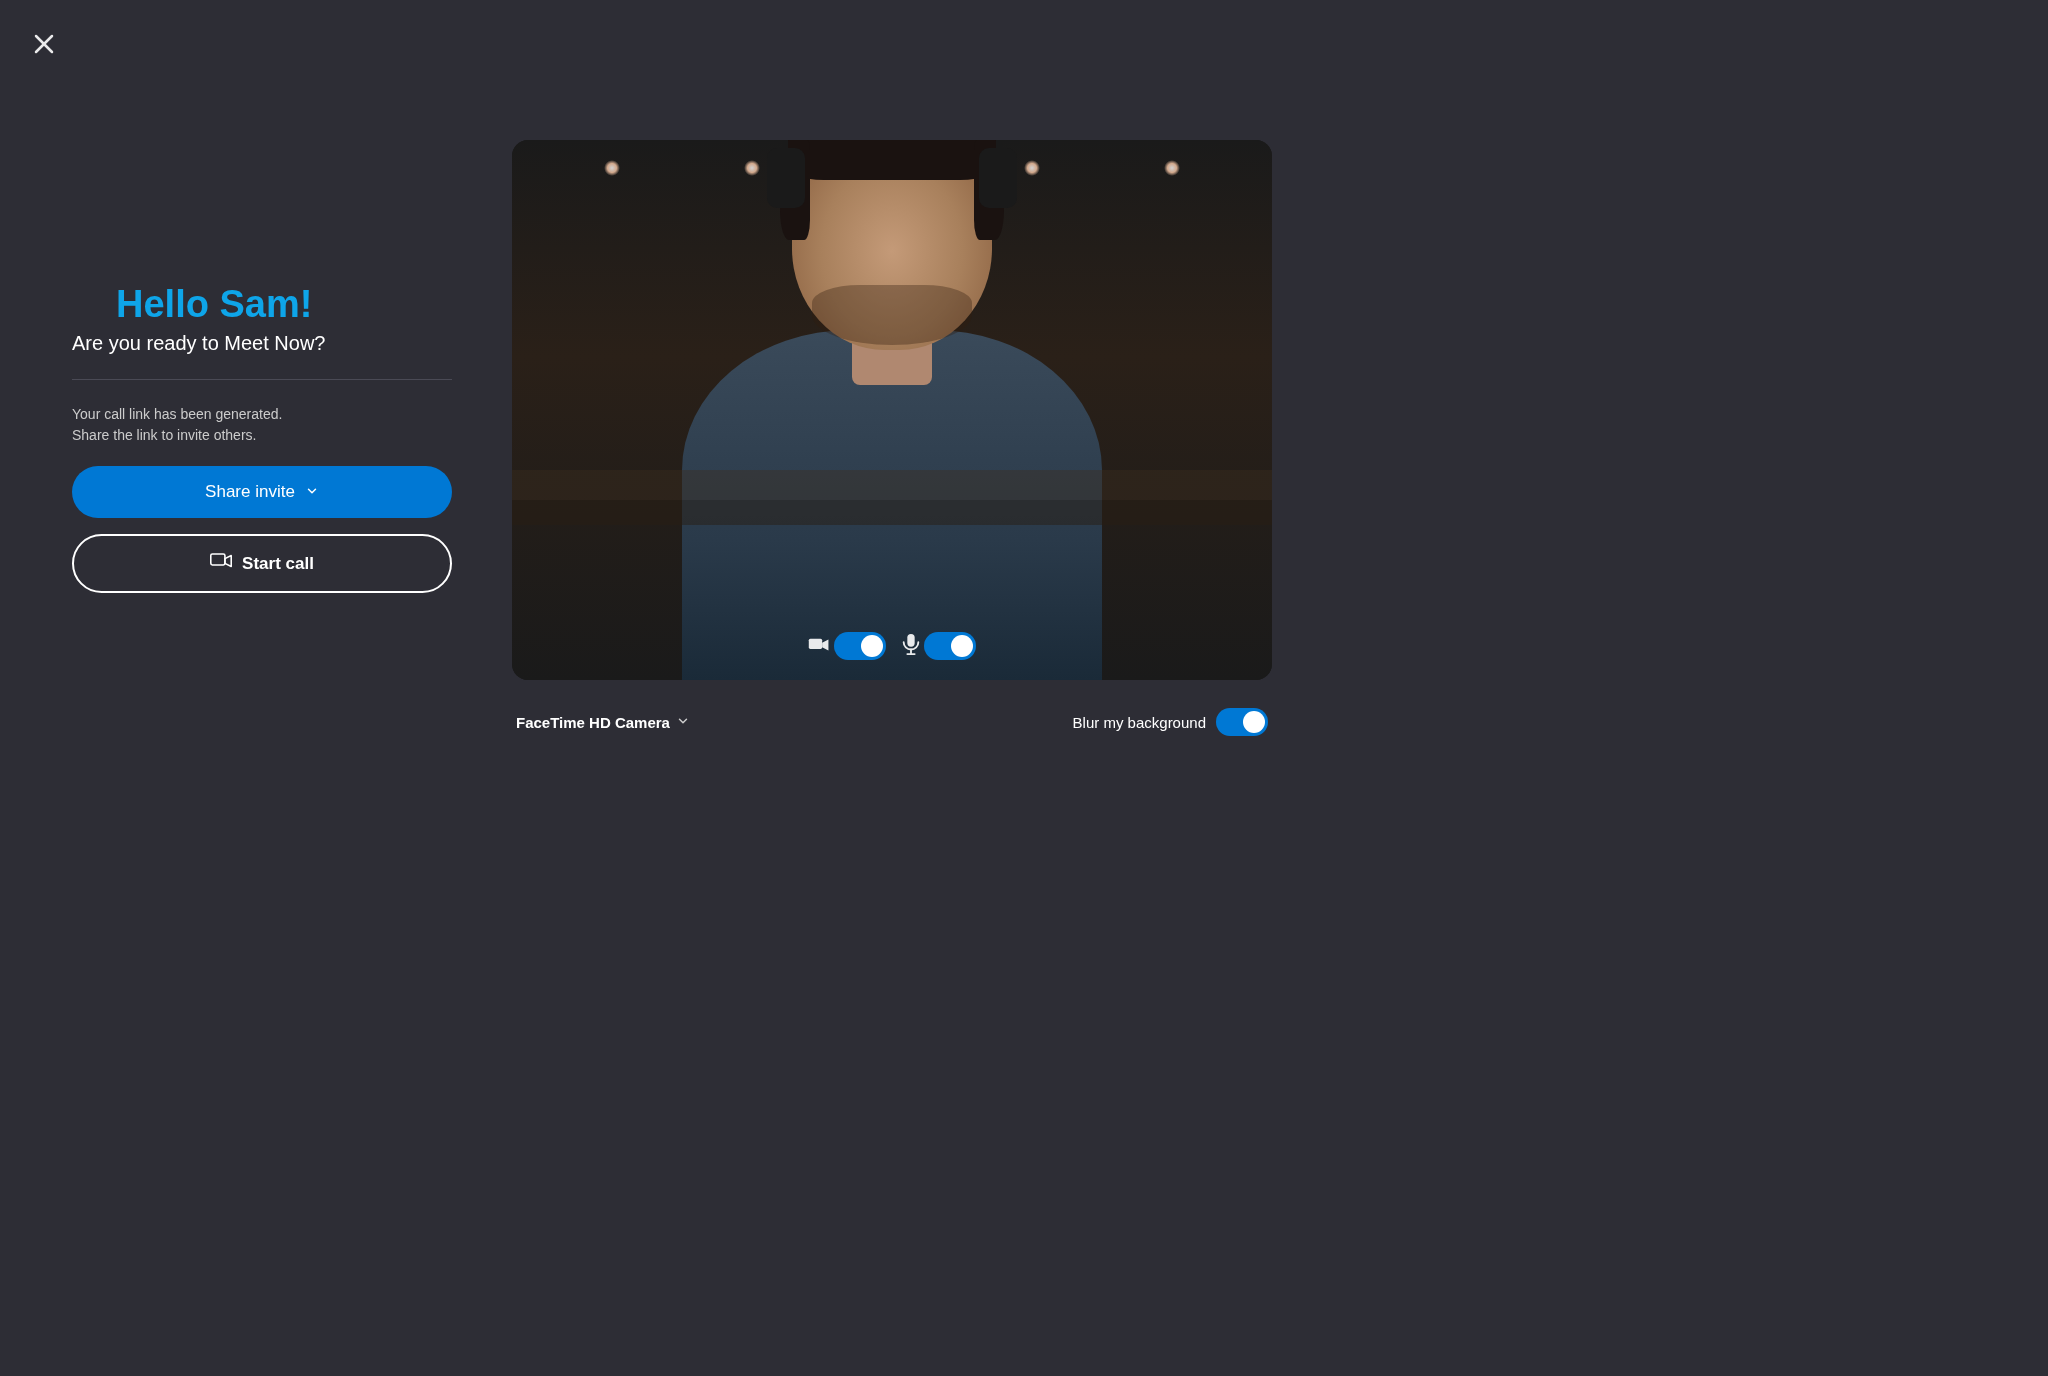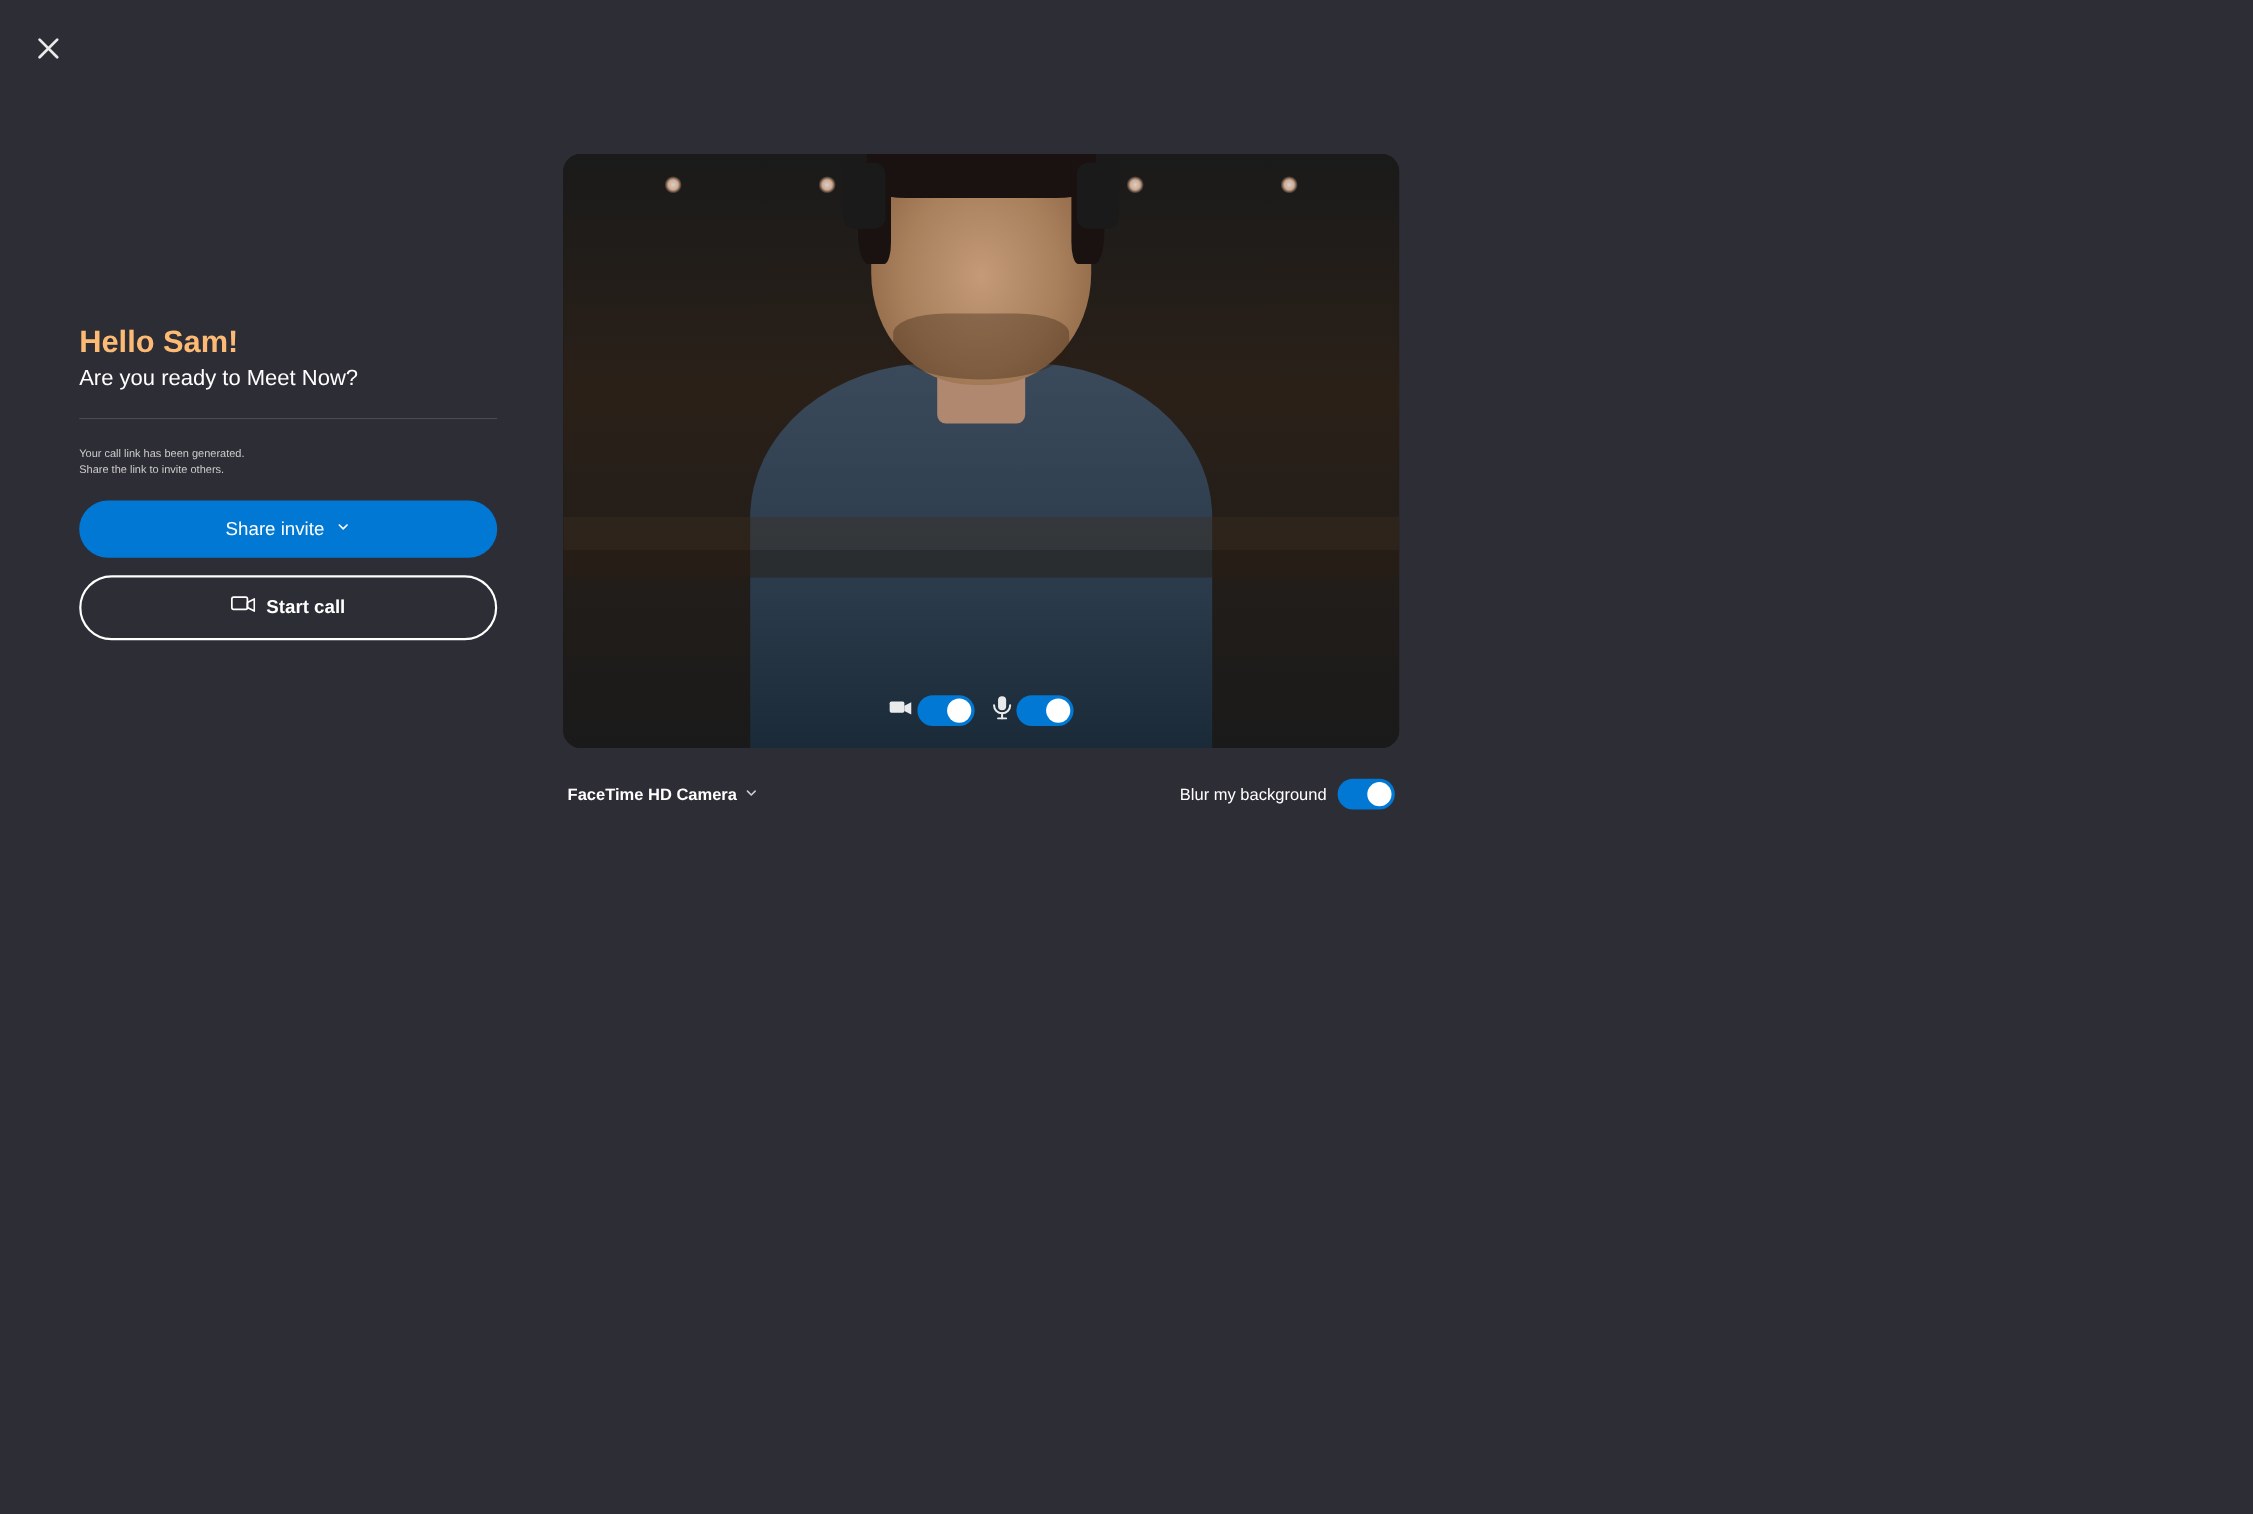--- a/index.html
+++ b/index.html
@@ -53,42 +53,43 @@
     
     .left-panel {
       width: 380px;
       flex-shrink: 0;
       display: flex;
       flex-direction: column;
       gap: 0;
     }
 
     .greeting-title {
-      font-size: 28px;
+      font-size: 38px;
       font-weight: 700;
-      color: #fdba74;
+      color: #0ea5e9;
       margin-bottom: 6px;
+      margin-left: 44px;
     }
 
     .greeting-subtitle {
       font-size: 20px;
       font-weight: 400;
       color: #ffffff;
       margin-bottom: 24px;
     }
 
     .divider {
       width: 100%;
       height: 1px;
       background-color: #4a4a55;
       margin-bottom: 24px;
     }
 
     .call-link-description {
-      font-size: 10px;
+      font-size: 14px;
       color: #cccccc;
       line-height: 1.5;
       margin-bottom: 20px;
     }
 
     .link-box {
       background-color: #1a1a22;
       border-radius: 8px;
       padding: 14px 16px;
       display: flex;

